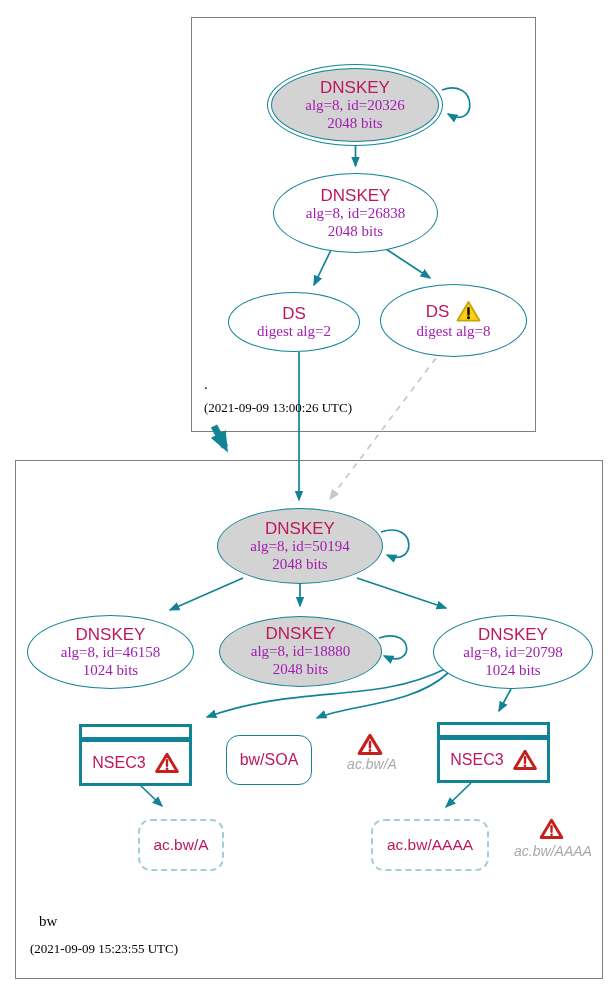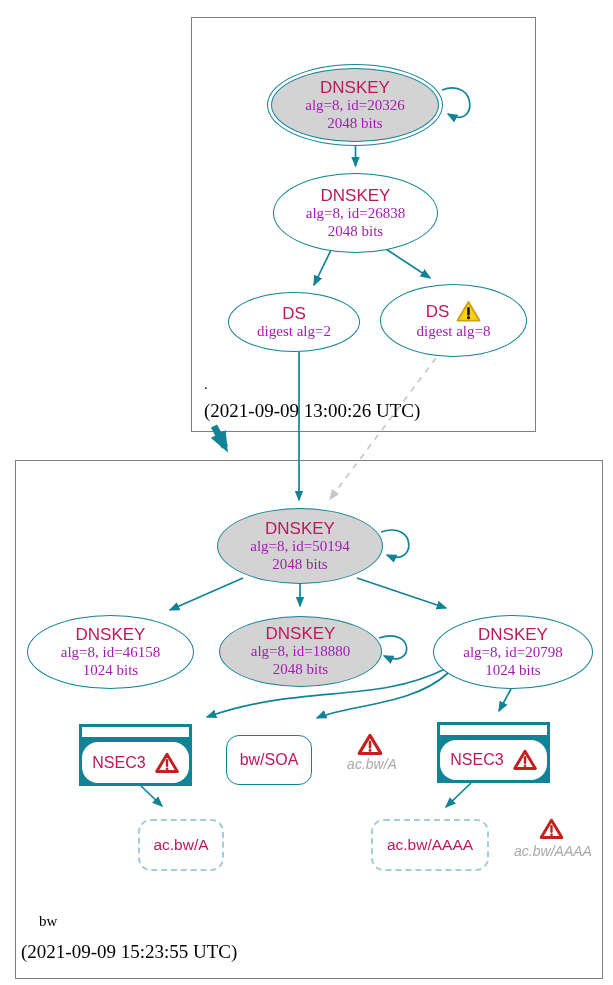--- a/index.html
+++ b/index.html
@@ -27,30 +27,30 @@
   .double-outer{position:absolute;z-index:3;border:1.7px solid var(--teal);border-radius:50%;
                 background:#fff;padding:3px;}
   .double-inner{width:100%;height:100%;border:1.7px solid var(--teal);border-radius:50%;
                 background:var(--gray-fill);display:flex;flex-direction:column;
                 align-items:center;justify-content:center;text-align:center;}
   .node-title{font-family:"Liberation Sans",sans-serif;font-size:17px;color:#be185d;line-height:1.12;}
   .node-sub{font-family:"Liberation Serif",serif;font-size:15px;color:#a21caf;line-height:1.18;}
   .title-row{display:flex;align-items:center;justify-content:center;gap:7px;}
   .nsec3{background:var(--teal);padding:3px;display:flex;flex-direction:column;gap:5px;}
   .nsec3-top{background:#fff;height:10px;flex:0 0 auto;}
-  .nsec3-body{background:#fff;flex:1;display:flex;align-items:center;justify-content:center;gap:9px;border-radius:16px;}
+  .nsec3-body{background:#fff;flex:1;display:flex;align-items:center;justify-content:center;gap:9px;}
   .nsec3-body .node-title{font-size:16px;}
   .rrect{border:1.6px solid var(--teal);border-radius:13px;background:#fff;
          display:flex;align-items:center;justify-content:center;}
   .rrect .node-title{font-size:16px;}
   .dashed-node{border:2px dashed var(--insecure-blue);border-radius:13px;background:#fff;
          display:flex;align-items:center;justify-content:center;}
   .dashed-node .node-title{font-size:15.5px;}
   .zone-label{position:absolute;z-index:3;font-family:"Liberation Serif",serif;font-size:15px;color:#000;}
-  .zone-ts{position:absolute;z-index:3;font-family:"Liberation Serif",serif;font-size:19px;color:#000;}
+  .zone-ts{position:absolute;z-index:3;font-family:"Liberation Serif",serif;font-size:13px;color:#000;}
   .float-err-label{position:absolute;z-index:3;font-family:"Liberation Sans",sans-serif;
          font-style:italic;font-size:14px;color:var(--muted);text-align:center;}
   .float-icon{position:absolute;z-index:3;}
 </style>
 </head>
 <body>
 
 <div id="stage">
 
   <div class="cluster" style="left:191px;top:17px;width:345px;height:415px;"></div>
@@ -192,15 +192,15 @@
   </div>
 
   <svg class="float-icon" style="left:539px;top:818px;" width="25" height="22" viewBox="0 0 26 24">
     <path d="M13 2.5 L24.3 21.3 L1.7 21.3 Z" fill="#fff" stroke="#c5201e" stroke-width="3.2" stroke-linejoin="round"></path>
     <path d="M13 9 L13 15" stroke="#c5201e" stroke-width="2.6" stroke-linecap="round"></path>
     <circle cx="13" cy="18.3" r="1.5" fill="#c5201e"></circle>
   </svg>
   <div class="float-err-label" style="left:506px;top:843px;width:94px;">ac.bw/AAAA</div>
 
   <div class="zone-label" style="left:39px;top:913px;">bw</div>
-  <div class="zone-ts" style="left:21px;top:941px;">(2021-09-09 15:23:55 UTC)</div>
+  <div class="zone-ts" style="left:30px;top:941px;">(2021-09-09 15:23:55 UTC)</div>
 
 </div>
 
 </body></html>

